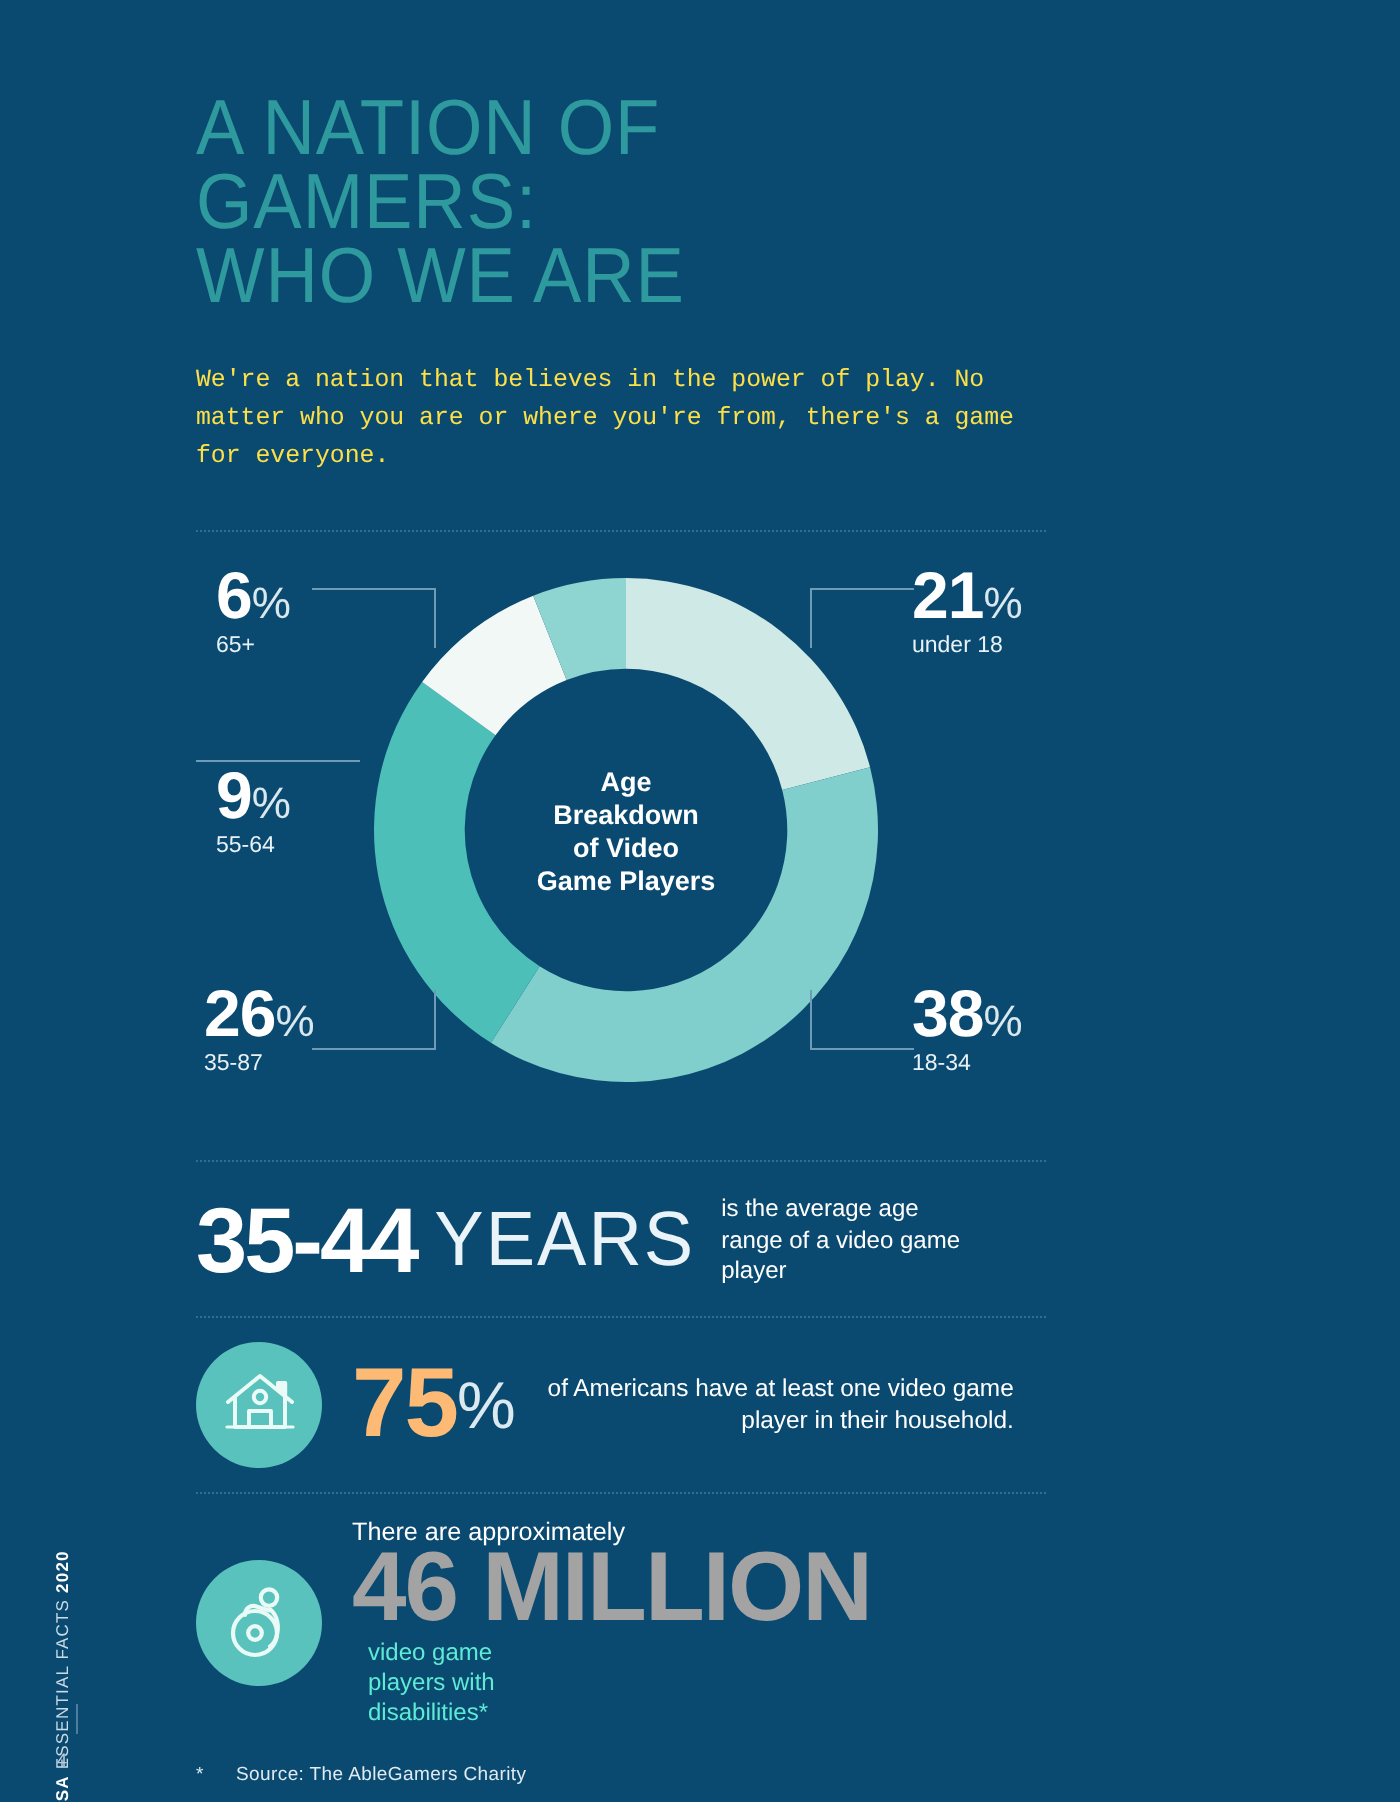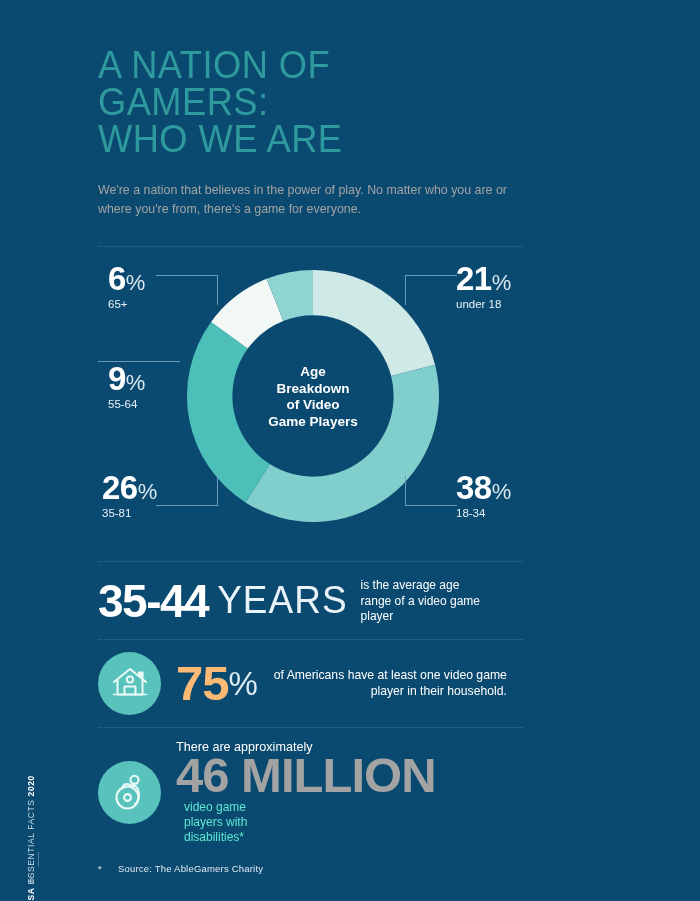--- a/index.html
+++ b/index.html
@@ -48,21 +48,22 @@
     transform:scaleX(.93);
     transform-origin:left top;
   }
   #title .l2 { display:block; }
 
   #intro {
     margin-top:24px;
     width:425px;
     font-size:12.4px;
     line-height:19px;
-    color:#a3a3a3;
+    color:#fde047;
+    font-family:Liberation Mono, monospace;
   }
 
   .divider {
     height:1px; width:425px; margin:0;
     background-image:radial-gradient(circle, #3e7severe 0, #3e7a99 1px, transparent 1px);
     background-size:4px 1px;
     background-repeat:repeat-x;
     opacity:.75;
   }
   .divider { background:none; border-top:1px dotted #3f7b9a; }
@@ -194,21 +195,21 @@
       <div class="lbl">65+</div>
     </div>
 
     <div class="callout left" style="left:10px; top:103px;">
       <div><span class="num">9</span><span class="pct">%</span></div>
       <div class="lbl">55-64</div>
     </div>
 
     <div class="callout left" style="left:4px; top:212px;">
       <div><span class="num">26</span><span class="pct">%</span></div>
-      <div class="lbl">35-81</div>
+      <div class="lbl">35-87</div>
     </div>
 
     <div class="callout right" style="left:358px; top:3px;">
       <div><span class="num">21</span><span class="pct">%</span></div>
       <div class="lbl">under 18</div>
     </div>
 
     <div class="callout right" style="left:358px; top:212px;">
       <div><span class="num">38</span><span class="pct">%</span></div>
       <div class="lbl">18-34</div>

